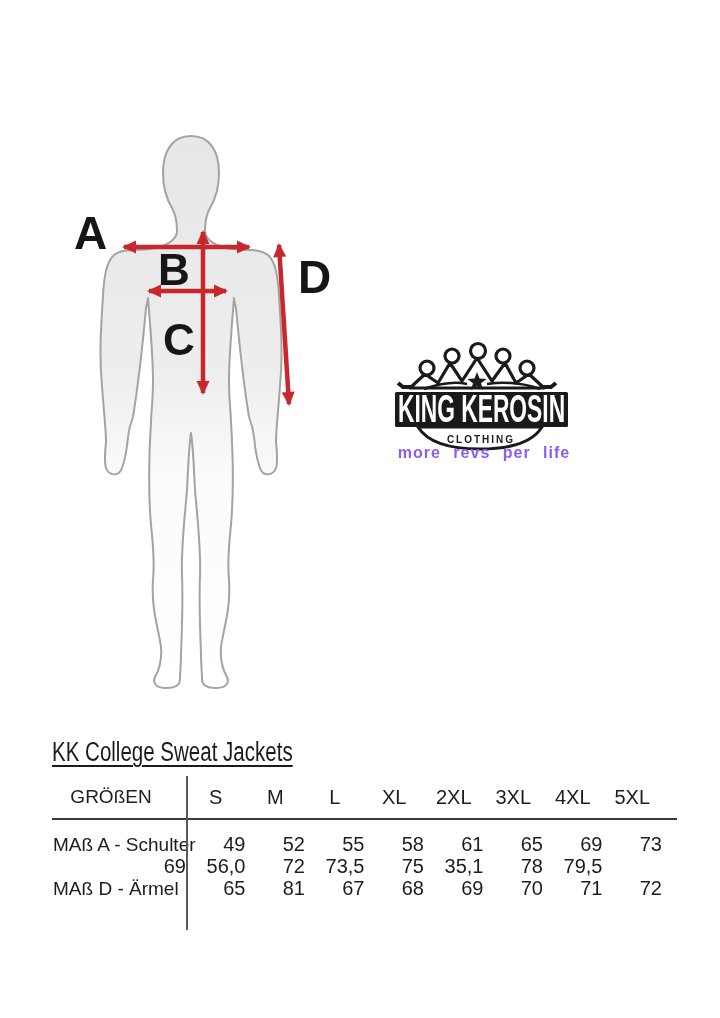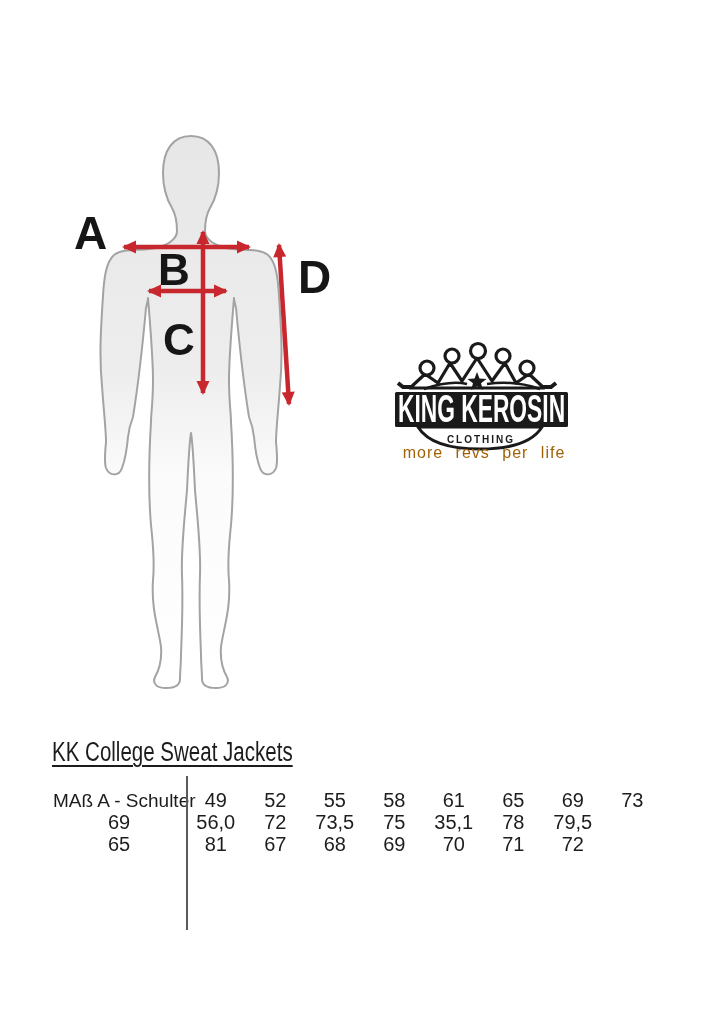--- a/index.html
+++ b/index.html
@@ -11,35 +11,35 @@
   .mlabel{position:absolute;line-height:1;font-weight:600;color:#161616;
           font-family:"Liberation Sans",sans-serif;}
   .mlabel.a{left:74px;top:210px;font-size:46px;}
   .mlabel.b{left:158px;top:248px;font-size:44px;}
   .mlabel.c{left:163px;top:318px;font-size:44px;}
   .mlabel.d{left:298px;top:254px;font-size:46px;}
 
   
   .logo-svg{position:absolute;left:388px;top:333px;width:192px;height:122px;}
   .tagline{position:absolute;left:383px;top:444px;width:202px;text-align:center;
-           font-size:16px;font-weight:normal;letter-spacing:1px;word-spacing:7px;color:#a16207;}
+           font-size:16px;font-weight:bold;letter-spacing:1px;word-spacing:7px;color:#8b5cf6;}
 
   
   .chart-title{position:absolute;left:52px;top:737px;font-size:27px;color:#1c1c1c;
                transform:scaleX(0.76);transform-origin:left top;white-space:nowrap;
                text-decoration:underline;text-decoration-thickness:2px;text-underline-offset:4px;}
   .chart{position:absolute;left:52px;top:776px;width:625px;}
   .thead{display:grid;grid-template-columns:134px repeat(8,59.5px);height:42px;
          align-items:center;border-bottom:2px solid #3a3a3a;}
   .thead .gross{justify-self:center;padding-right:16px;font-size:19px;}
   .thead .size{text-align:center;font-size:20px;}
   .tbody{padding-top:13px;}
   .trow{display:grid;grid-template-columns:134px repeat(8,59.5px);height:22px;align-items:center;}
   .trow .rlabel{font-size:19px;padding-left:1px;white-space:nowrap;}
-  .trow .val{text-align:center;font-size:20px;}
+  .trow .val{text-align:right;font-size:20px;}
   .vline{position:absolute;left:134px;top:0;width:2px;height:154px;background:#5a5a5a;}
 </style>
 </head>
 <body>
 
 <div class="page">
 
   <svg class="figure-svg" viewBox="0 0 280 570">
     <defs>
       <linearGradient id="bodyfill" x1="0" y1="0" x2="0" y2="1">
@@ -116,20 +116,31 @@
     <g transform="translate(93.5,89) scale(0.6,1)">
       <text x="0" y="0" text-anchor="middle" fill="#ffffff" font-family="Liberation Sans, sans-serif" font-size="38" font-weight="bold">KING KEROSIN</text>
     </g>
     <text x="93" y="110" text-anchor="middle" fill="#1a1a1a" font-family="Liberation Sans, sans-serif" font-size="10" font-weight="bold" letter-spacing="2">CLOTHING</text>
   </svg>
   <div class="tagline">more revs per life</div>
 
   <div class="chart-title">KK College Sweat Jackets</div>
 
   <div class="chart">
+    <div class="thead">
+      <span class="gross">GRÖßEN</span>
+      <span class="size">S</span>
+      <span class="size">M</span>
+      <span class="size">L</span>
+      <span class="size">XL</span>
+      <span class="size">2XL</span>
+      <span class="size">3XL</span>
+      <span class="size">4XL</span>
+      <span class="size">5XL</span>
+    </div>
 
     <div class="tbody">
       <div class="trow">
         <span class="rlabel">MAß A - Schulter</span>
         <span class="val">49</span>
         <span class="val">52</span>
         <span class="val">55</span>
         <span class="val">58</span>
         <span class="val">61</span>
         <span class="val">65</span>
@@ -140,20 +151,21 @@
         <span class="val">69</span>
         <span class="val">56,0</span>
         <span class="val">72</span>
         <span class="val">73,5</span>
         <span class="val">75</span>
         <span class="val">35,1</span>
         <span class="val">78</span>
         <span class="val">79,5</span>
       </div>
       <div class="trow">
+        <span class="rlabel">MAß D - Ärmel</span>
         <span class="val">65</span>
         <span class="val">81</span>
         <span class="val">67</span>
         <span class="val">68</span>
         <span class="val">69</span>
         <span class="val">70</span>
         <span class="val">71</span>
         <span class="val">72</span>
       </div>
     </div>

